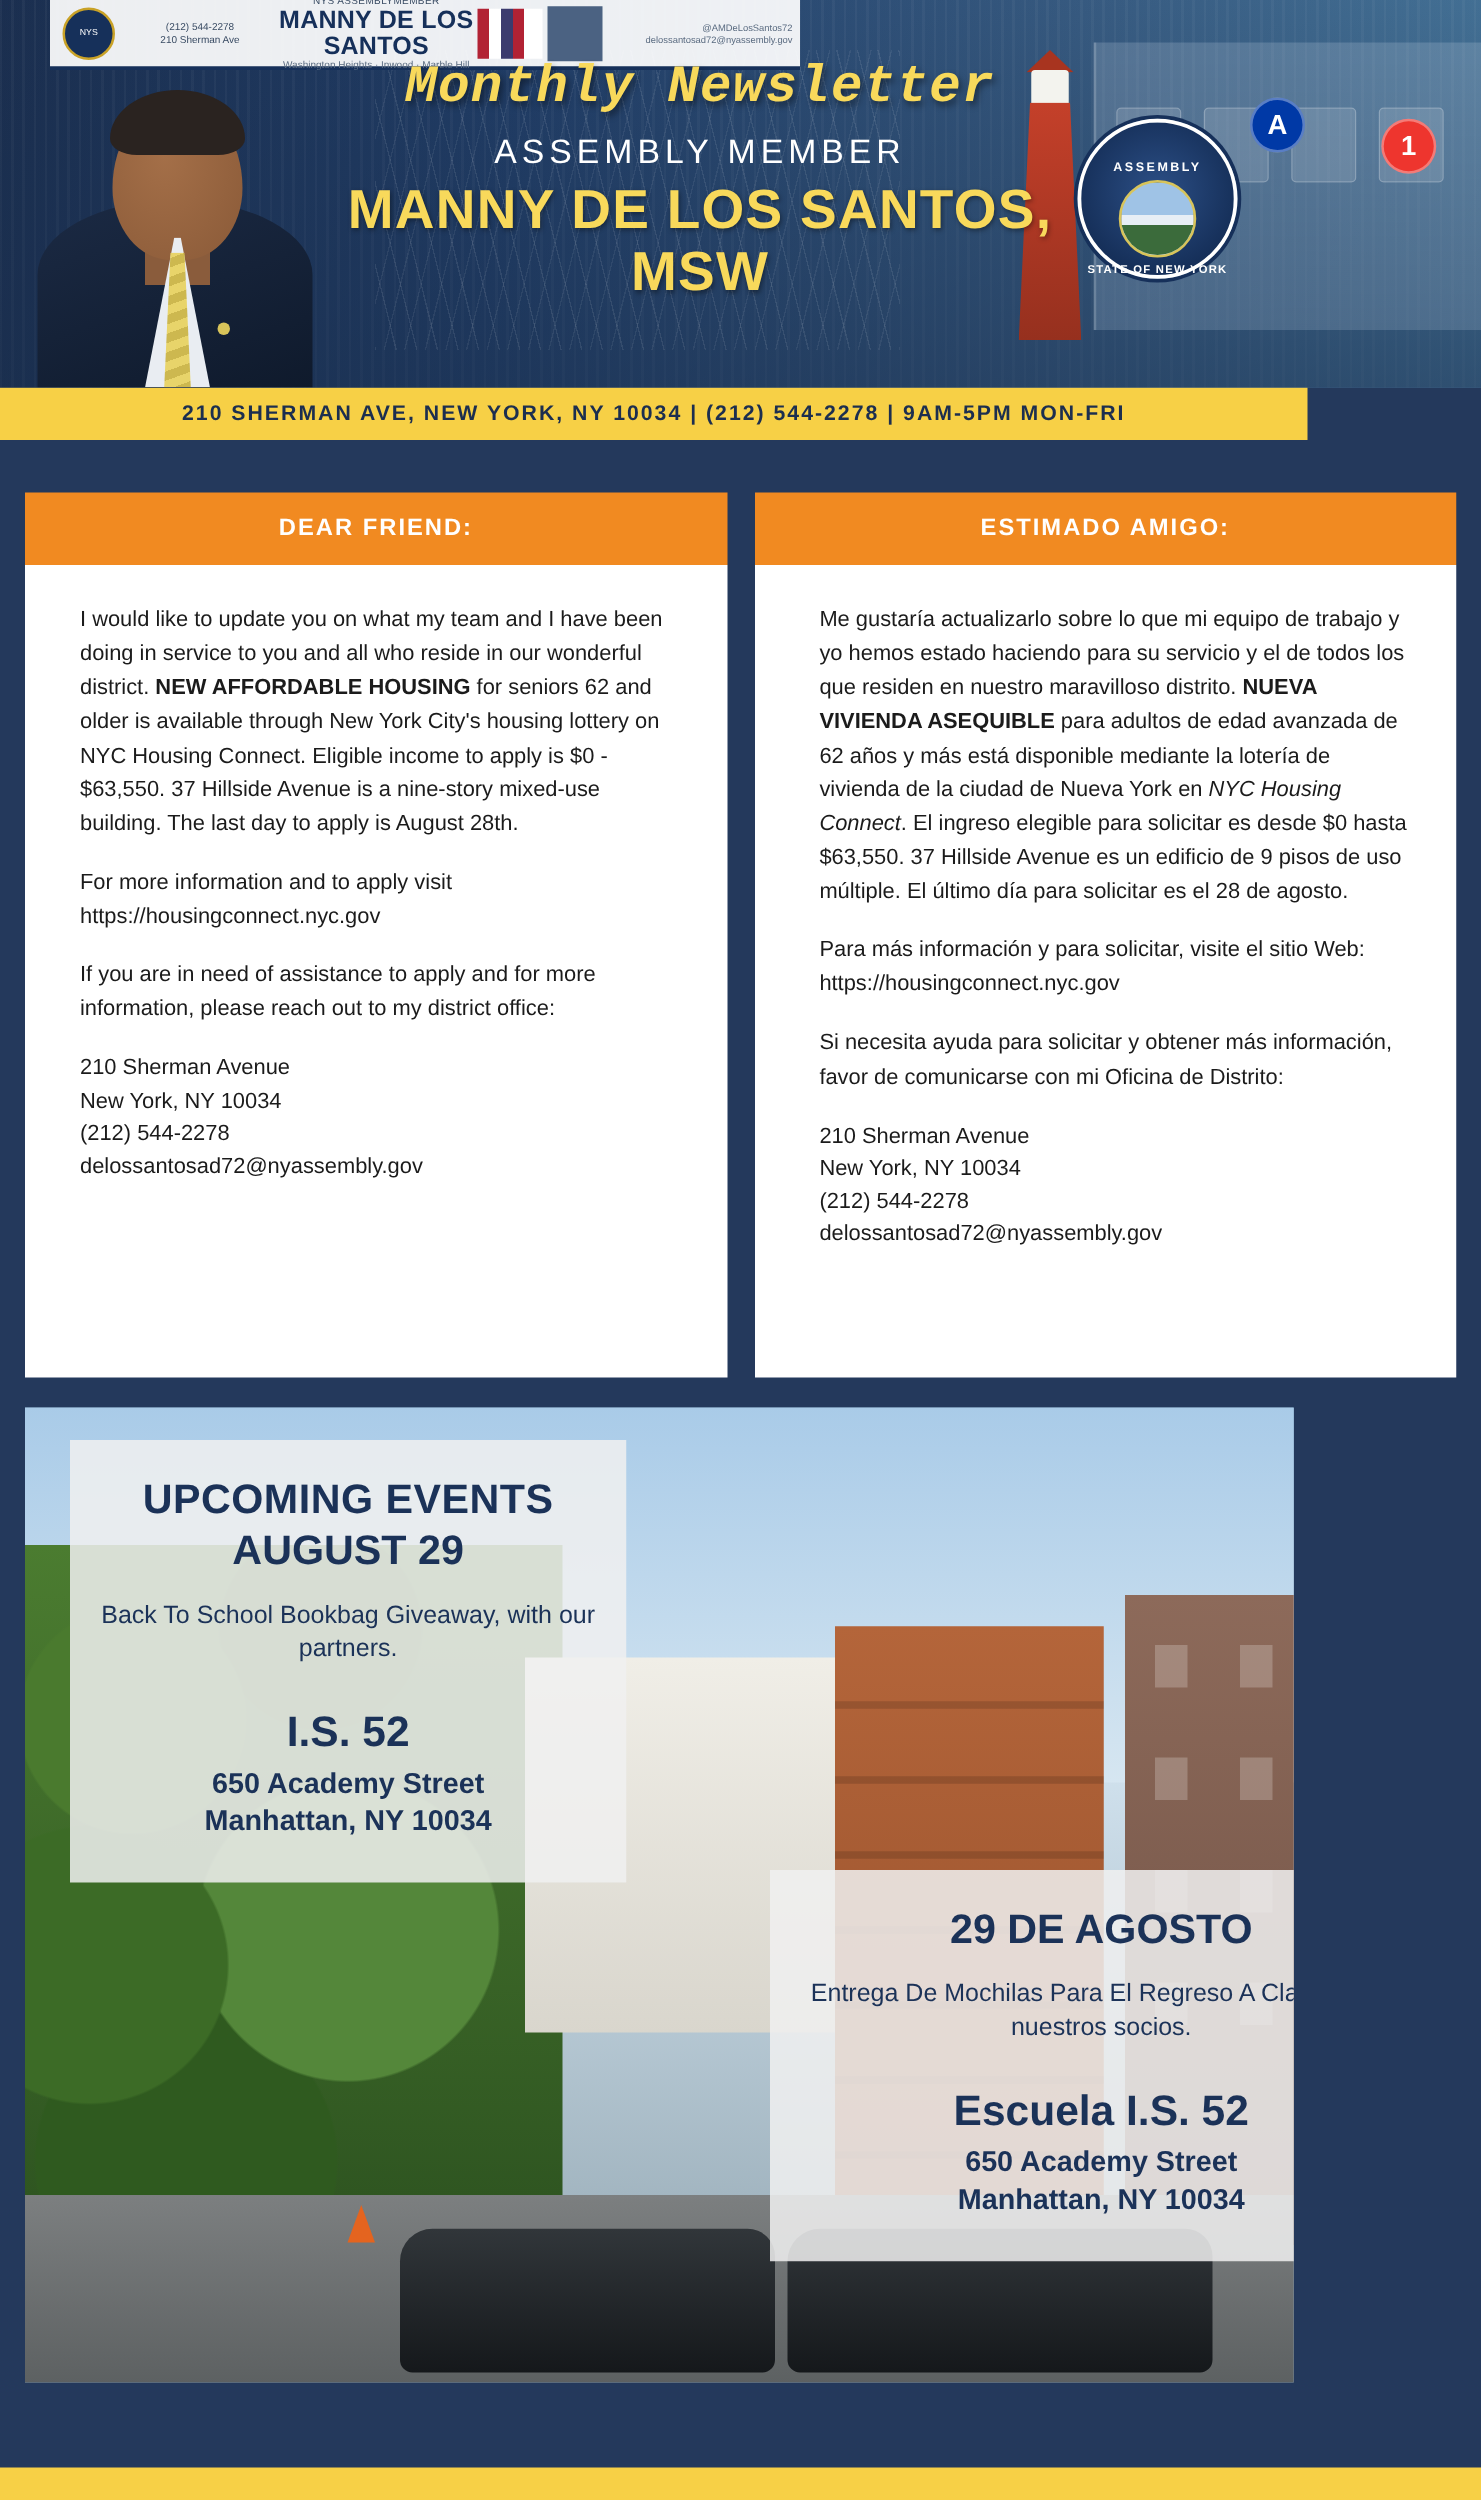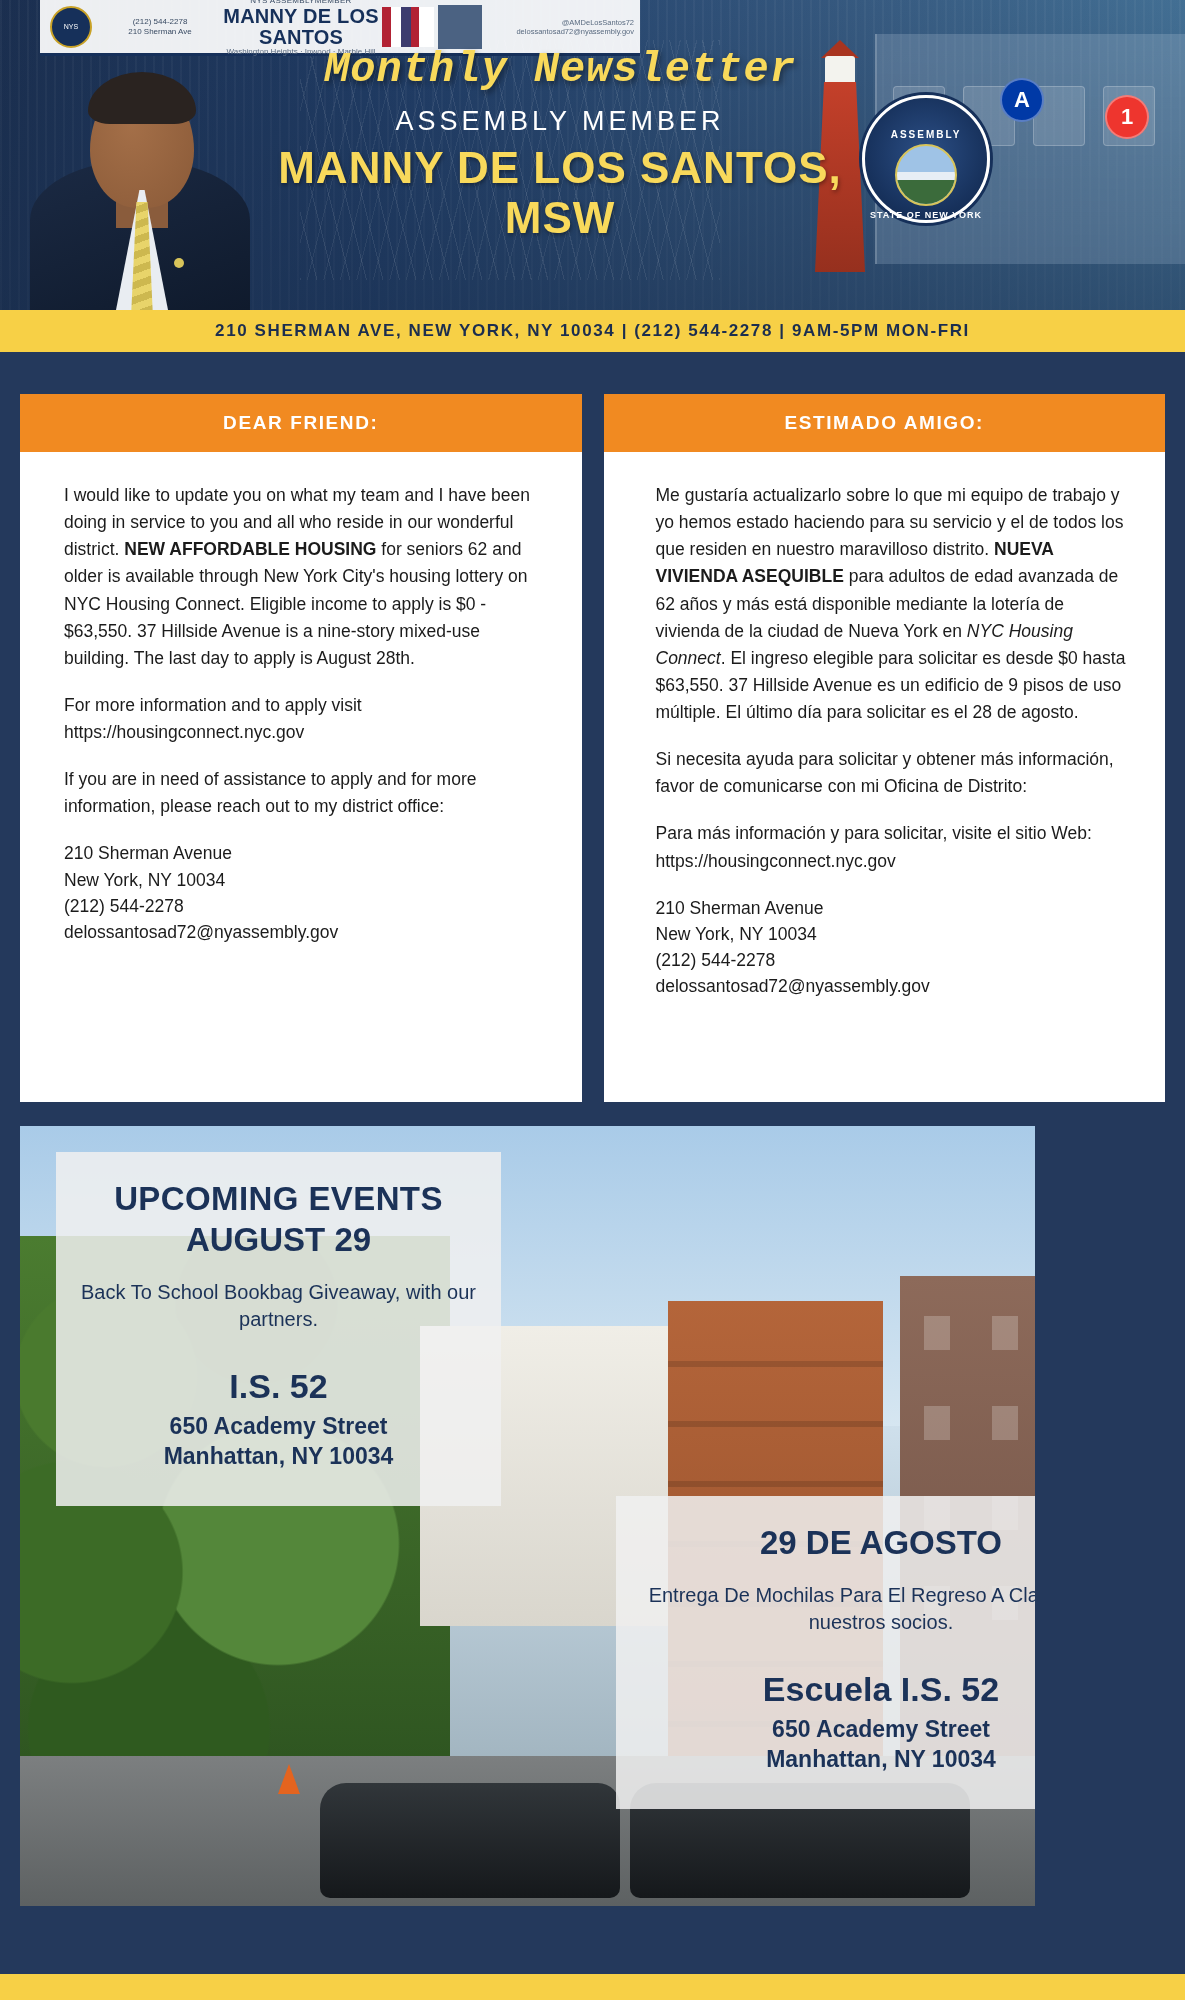--- a/index.html
+++ b/index.html
@@ -182,21 +182,21 @@
     position: relative; overflow: hidden;
   }
   .seal .inner::after {
     content: ""; position: absolute; left: 0; bottom: 0; width: 100%; height: 42%;
     background: #3b6b3b;
   }
   .seal .ring-bot { font-size: 9px; letter-spacing: 1px; font-weight: bold; }
 
   
   .contact-bar {
-    width: 1185px; height: 42px;
+    width: 1046px; height: 42px;
     background: #f7d046;
     display: flex; align-items: center; justify-content: center;
     color: #1c2e4f;
     font-weight: bold;
     font-size: 17px;
     letter-spacing: 1.6px;
   }
 
   
   .columns {
@@ -391,22 +391,22 @@
           <div>(212) 544-2278</div>
           <div>delossantosad72@nyassembly.gov</div>
         </div>
       </div>
     </div>
 
     <div class="col col-right">
       <div class="col-head">ESTIMADO AMIGO:</div>
       <div class="col-body">
         <p><span>Me gustaría actualizarlo sobre lo que mi equipo de trabajo y yo hemos estado haciendo para su servicio y el de todos los que residen en nuestro maravilloso distrito. </span><b>NUEVA VIVIENDA ASEQUIBLE</b><span> para adultos de edad avanzada de 62 años y más está disponible mediante la lotería de vivienda de la ciudad de Nueva York en </span><i>NYC Housing Connect</i><span>. El ingreso elegible para solicitar es desde $0 hasta $63,550. 37 Hillside Avenue es un edificio de 9 pisos de uso múltiple. El último día para solicitar es el 28 de agosto.</span></p>
+        <p>Para más información y para solicitar, visite el sitio Web: https://housingconnect.nyc.gov</p>
         <p>Si necesita ayuda para solicitar y obtener más información, favor de comunicarse con mi Oficina de Distrito:</p>
-        <p>Para más información y para solicitar, visite el sitio Web: https://housingconnect.nyc.gov</p>
         <div class="addr">
           <div>210 Sherman Avenue</div>
           <div>New York, NY 10034</div>
           <div>(212) 544-2278</div>
           <div>delossantosad72@nyassembly.gov</div>
         </div>
       </div>
     </div>
   </div>
 

